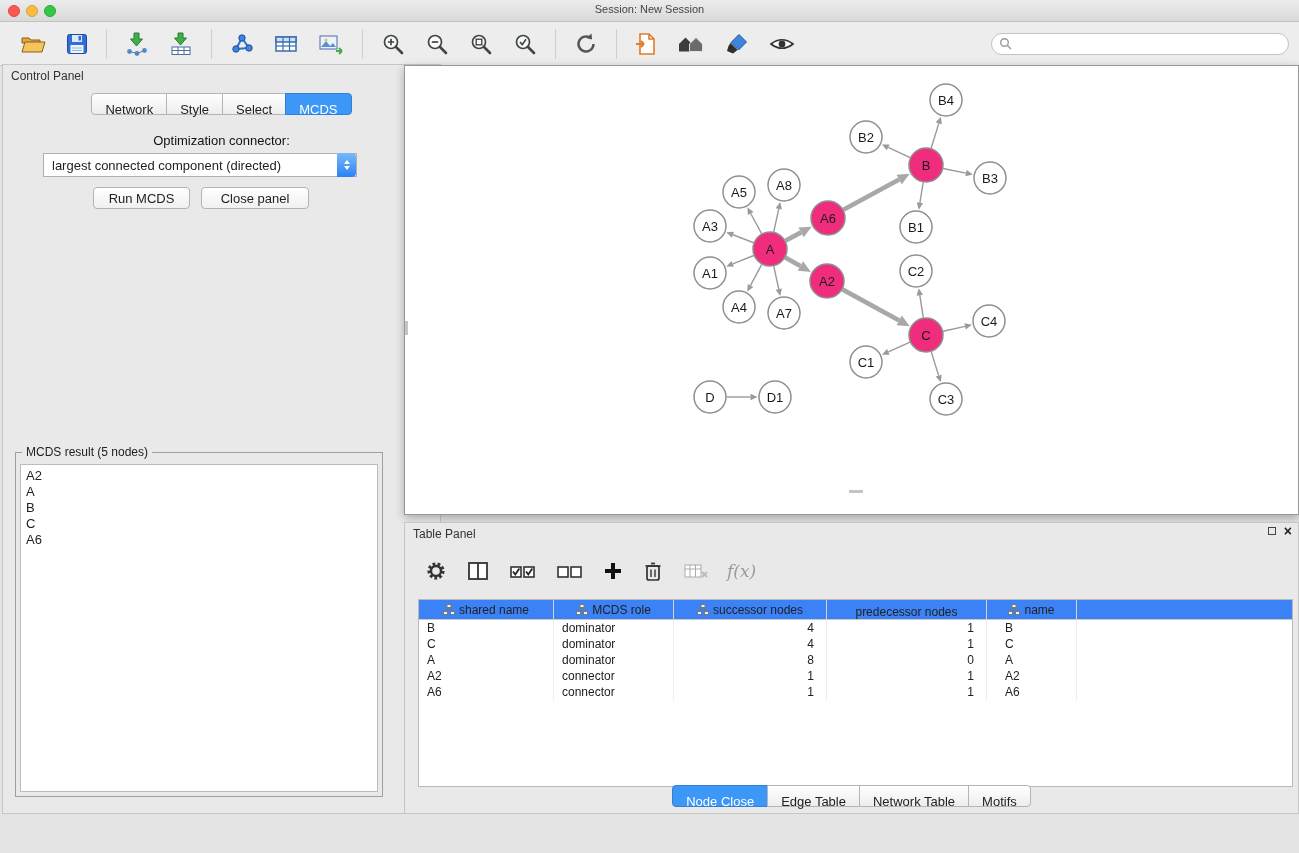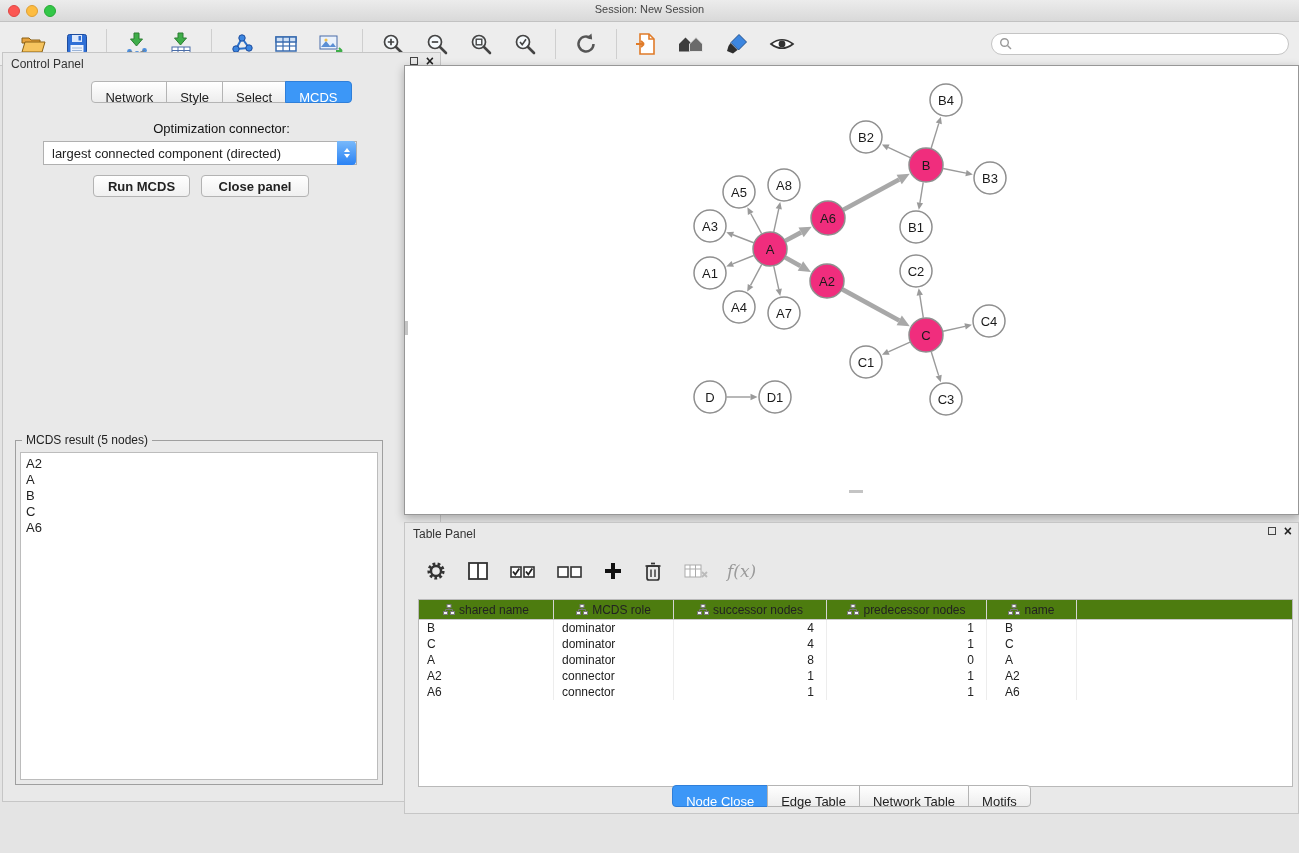--- a/index.html
+++ b/index.html
@@ -28,39 +28,39 @@
   .searchbox input{width:100%;height:22px;border:1px solid #c4c4c4;border-radius:11px;
     background:#fff;padding:0 10px 0 26px;font-size:12px;outline:none;color:#333;}
   .searchbox svg{position:absolute;left:8px;top:4.5px;}
   
   .panel{position:absolute;background:#e9e9e9;border:1px solid #c6c6c6;}
   .panel-hdr{position:relative;height:22px;font-size:12px;color:#333;padding:4px 8px 0 8px;}
   .panel-hdr .hdr-icons{position:absolute;right:6px;top:3px;display:flex;gap:8px;align-items:center;}
   .float-icon{display:inline-block;width:8px;height:8px;border:1.4px solid #444;cursor:pointer;}
   .close-icon{font-size:14px;font-weight:bold;color:#222;line-height:10px;cursor:pointer;}
   
-  .control-panel{left:2px;top:52px;width:439px;height:750px;}
+  .control-panel{left:2px;top:64px;width:439px;height:750px;}
   .cp-tabs{position:absolute;top:28px;left:0;width:100%;display:flex;justify-content:center;}
   .seg-tab{height:22px;padding:8px 13px;font-size:13px;font-family:inherit;color:#222;
     background:linear-gradient(#ffffff,#ededed);border:1px solid #b4b4b4;margin-left:-1px;cursor:pointer;}
   .seg-tab:first-child{border-radius:4px 0 0 4px;margin-left:0;}
   .seg-tab:last-child{border-radius:0 4px 4px 0;}
   .seg-tab.active{background:#3c97f7;border-color:#2f7fd9;color:#fff;}
   .opt-label{position:absolute;top:68px;left:0;width:100%;text-align:center;font-size:13px;color:#111;}
   .combo{position:absolute;top:88px;left:40px;width:314px;height:24px;background:#fff;
     border:1px solid #b0b0b0;border-radius:0;font-size:13px;display:flex;align-items:center;
     padding-left:8px;cursor:pointer;}
   .combo .cap{position:absolute;right:0;top:-1px;width:19px;height:24px;border-radius:0 4px 4px 0;
     background:linear-gradient(#78b9fb,#2a82f4);display:flex;flex-direction:column;
     align-items:center;justify-content:center;gap:2px;}
   .combo .cap i{width:0;height:0;border-left:3.5px solid transparent;border-right:3.5px solid transparent;}
   .combo .cap i.up{border-bottom:4.5px solid #fff;}
   .combo .cap i.down{border-top:4.5px solid #fff;}
   .btn{height:22px;padding:0 12px;font-size:13px;font-family:inherit;color:#222;cursor:pointer;
-    background:linear-gradient(#ffffff,#f0f0f0);border:1px solid #b3b3b3;border-radius:4px;font-weight:bold;}
+    background:linear-gradient(#ffffff,#f0f0f0);border:1px solid #b3b3b3;border-radius:4px;}
   .run-btn{position:absolute;top:122px;left:90px;width:97px;}
   .closep-btn{position:absolute;top:122px;left:198px;width:108px;}
   .result-box{position:absolute;left:12px;top:387px;width:368px;height:345px;border:1px solid #9f9f9f;}
   .result-legend{position:absolute;top:-8px;left:6px;background:#e9e9e9;padding:0 4px;font-size:12px;color:#222;}
   .result-list{position:absolute;left:4px;right:4px;top:11px;bottom:4px;background:#fff;
     border:1px solid #bcbcbc;padding:3px 0 0 5px;font-size:13px;line-height:16px;overflow:auto;}
   
   .net-window{position:absolute;left:404px;top:65px;width:895px;height:450px;background:#fff;
     border:1px solid #979797;box-shadow:0 3px 9px rgba(0,0,0,.28);}
   .net-titlebar{position:relative;height:21px;background:linear-gradient(#ececec,#d6d6d6);
@@ -72,21 +72,21 @@
   .scroll-hint-v{position:absolute;left:0;top:255px;width:3px;height:14px;background:#c4c4c4;}
   .scroll-hint-h{position:absolute;left:444px;bottom:0;width:14px;height:3px;background:#c4c4c4;}
   .graph-label{font-size:13px;fill:#1a1a1a;}
   
   .table-panel{left:404px;top:522px;width:895px;height:292px;}
   .tp-toolbar{position:absolute;top:28px;left:10px;height:40px;display:flex;align-items:center;}
   .tp-btn{background:none;border:none;margin:0 8px;padding:2px;cursor:pointer;display:flex;align-items:center;}
   .fx-label{font-family:"DejaVu Serif",serif;font-style:italic;font-size:17px;color:#9a9a9a;margin:0 8px;cursor:pointer;}
   .tp-table{position:absolute;left:13px;top:76px;width:875px;height:188px;background:#fff;
     border:1px solid #b9b9b9;overflow:hidden;}
-  .thead{display:flex;height:20px;background:#4d7c0f;border-bottom:1px solid #c9c9c9;}
+  .thead{display:flex;height:20px;background:#3b82f6;border-bottom:1px solid #c9c9c9;}
   .th{display:flex;align-items:center;justify-content:center;gap:4px;font-size:12px;color:#222;
     border-right:1px solid #d4d4d4;cursor:pointer;flex:0 0 auto;}
   .th:last-child{border-right:1px solid #d4d4d4;}
   .tr{display:flex;height:16px;cursor:default;}
   .td{font-size:12px;line-height:16px;padding:0 12px 0 8px;border-right:1px solid #ededed;
     white-space:nowrap;overflow:hidden;flex:0 0 auto;}
   .tp-tabs{position:absolute;left:0;bottom:6px;width:100%;display:flex;justify-content:center;}
   
   .statusbar{position:absolute;left:0;bottom:0;width:100%;height:33px;background:#e7e7e7;
     border-top:1px solid #c2c2c2;}
@@ -532,21 +532,21 @@
           </div>
           <div class="th" style="width: 153px;">
             <svg width="12" height="11" viewBox="0 0 12 11">
               <path d="M6 3.5 v2 M2.5 8 v-2.5 h7 V8" fill="none" stroke="#777"></path>
               <rect x="4" y="0.5" width="4" height="3" fill="#f4f4f4" stroke="#777"></rect>
               <rect x="0.5" y="7.5" width="4" height="3" fill="#f4f4f4" stroke="#777"></rect>
               <rect x="7.5" y="7.5" width="4" height="3" fill="#f4f4f4" stroke="#777"></rect>
             </svg>
             <span>successor nodes</span>
           </div>
-          <div class="th" style="width: 160px;">
+          <div class="th" style="width: 160px; flex-direction: column;">
             <svg width="12" height="11" viewBox="0 0 12 11">
               <path d="M6 3.5 v2 M2.5 8 v-2.5 h7 V8" fill="none" stroke="#777"></path>
               <rect x="4" y="0.5" width="4" height="3" fill="#f4f4f4" stroke="#777"></rect>
               <rect x="0.5" y="7.5" width="4" height="3" fill="#f4f4f4" stroke="#777"></rect>
               <rect x="7.5" y="7.5" width="4" height="3" fill="#f4f4f4" stroke="#777"></rect>
             </svg>
             <span>predecessor nodes</span>
           </div>
           <div class="th" style="width: 90px;">
             <svg width="12" height="11" viewBox="0 0 12 11">

